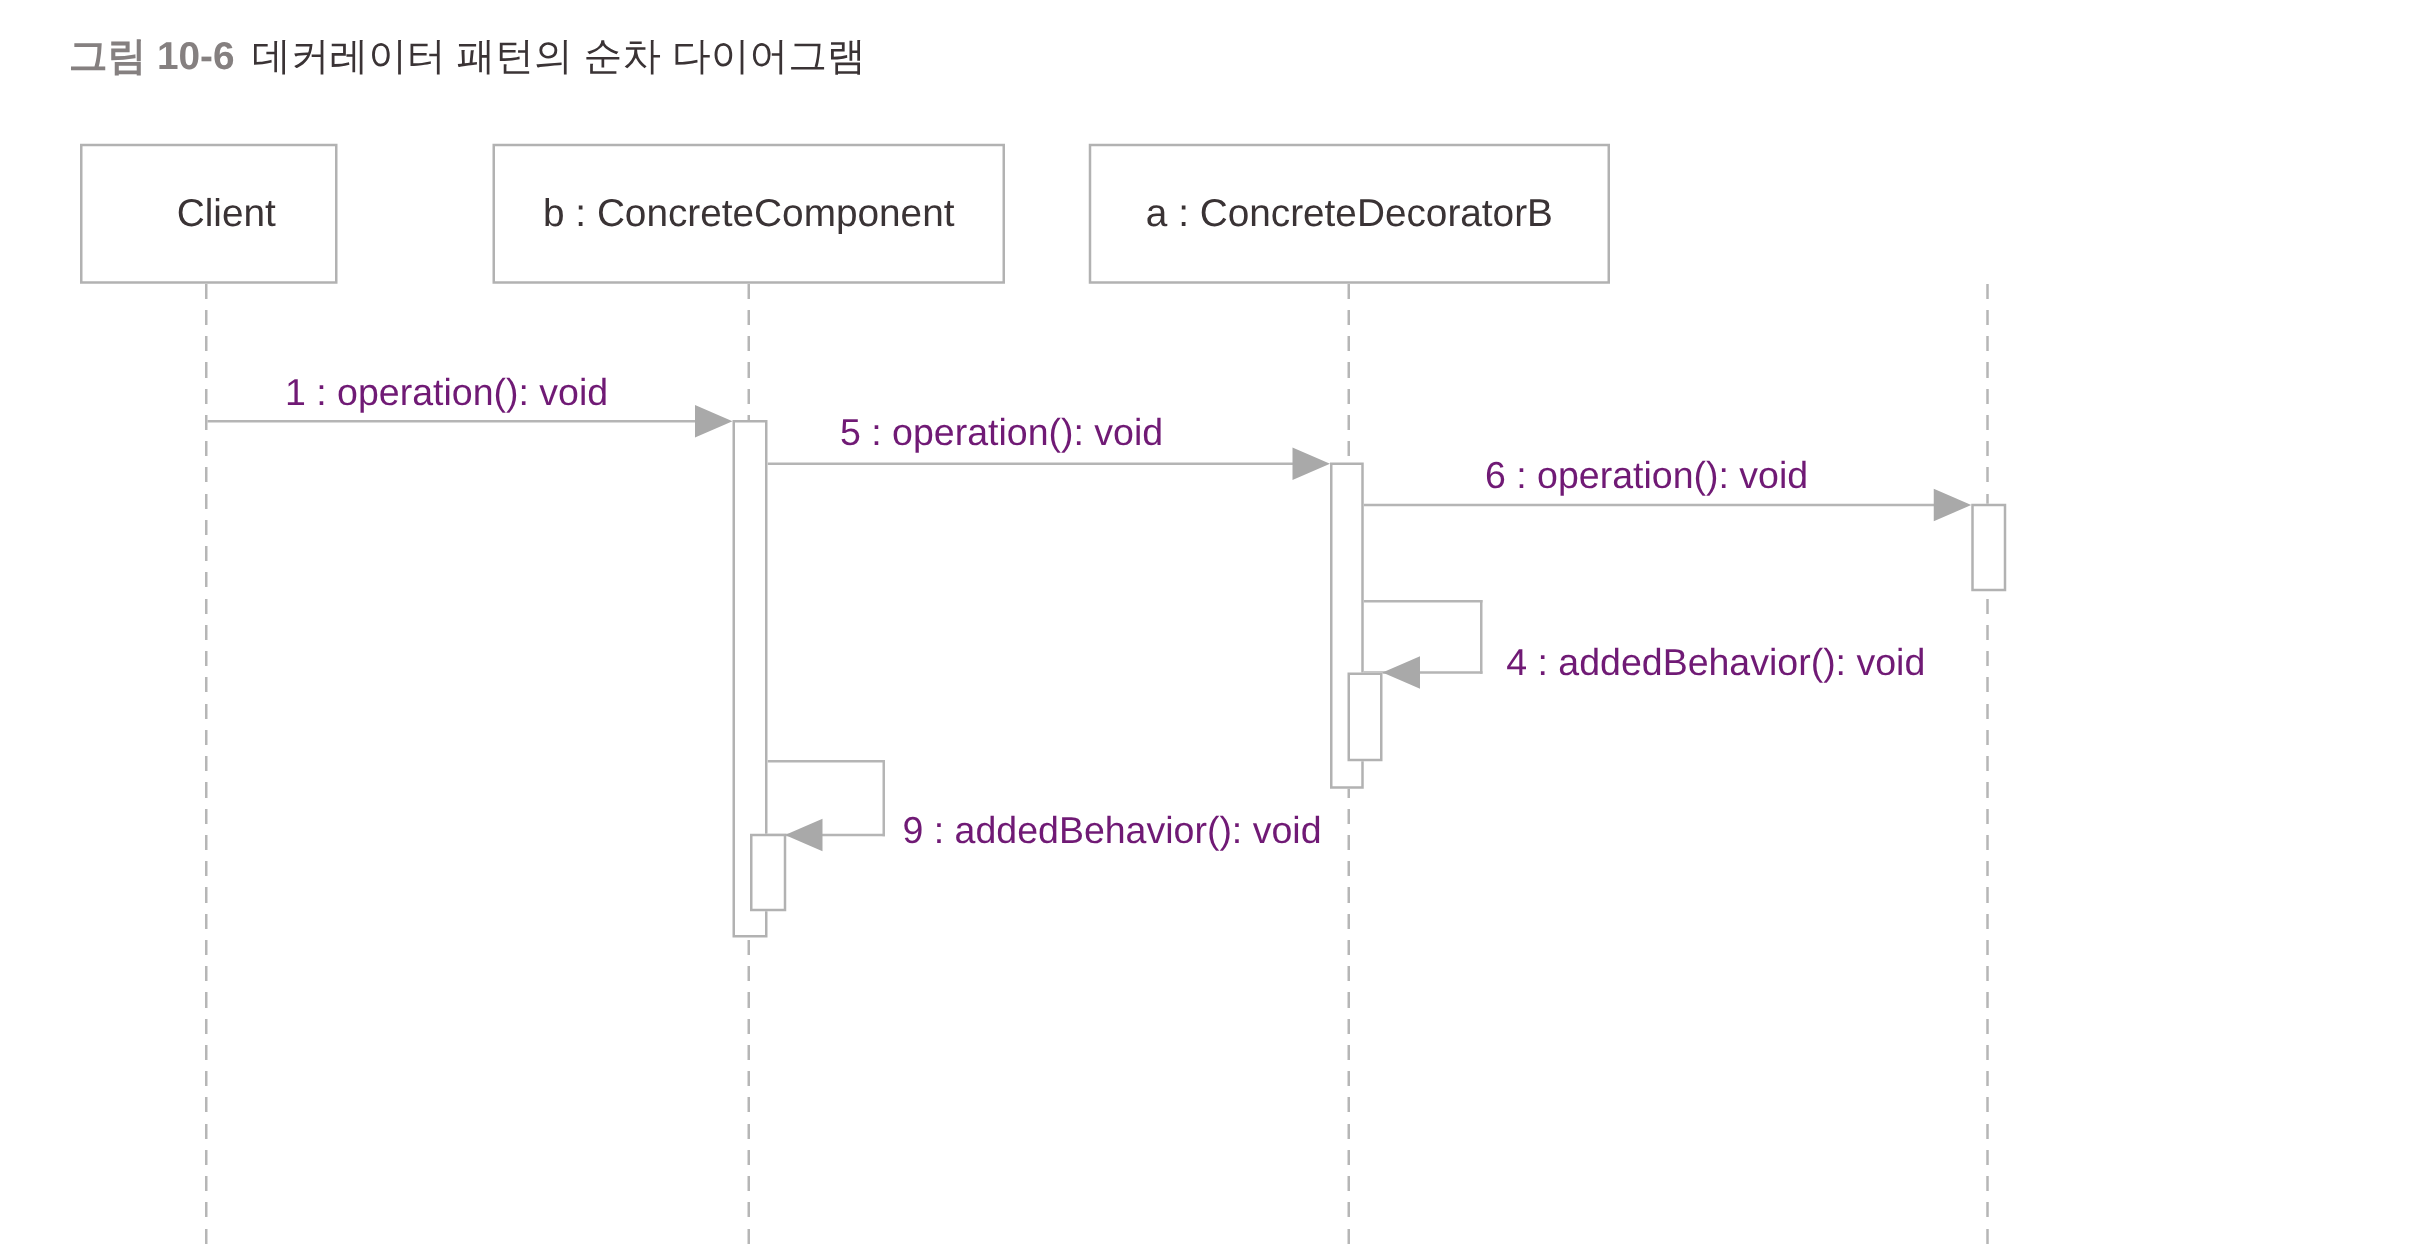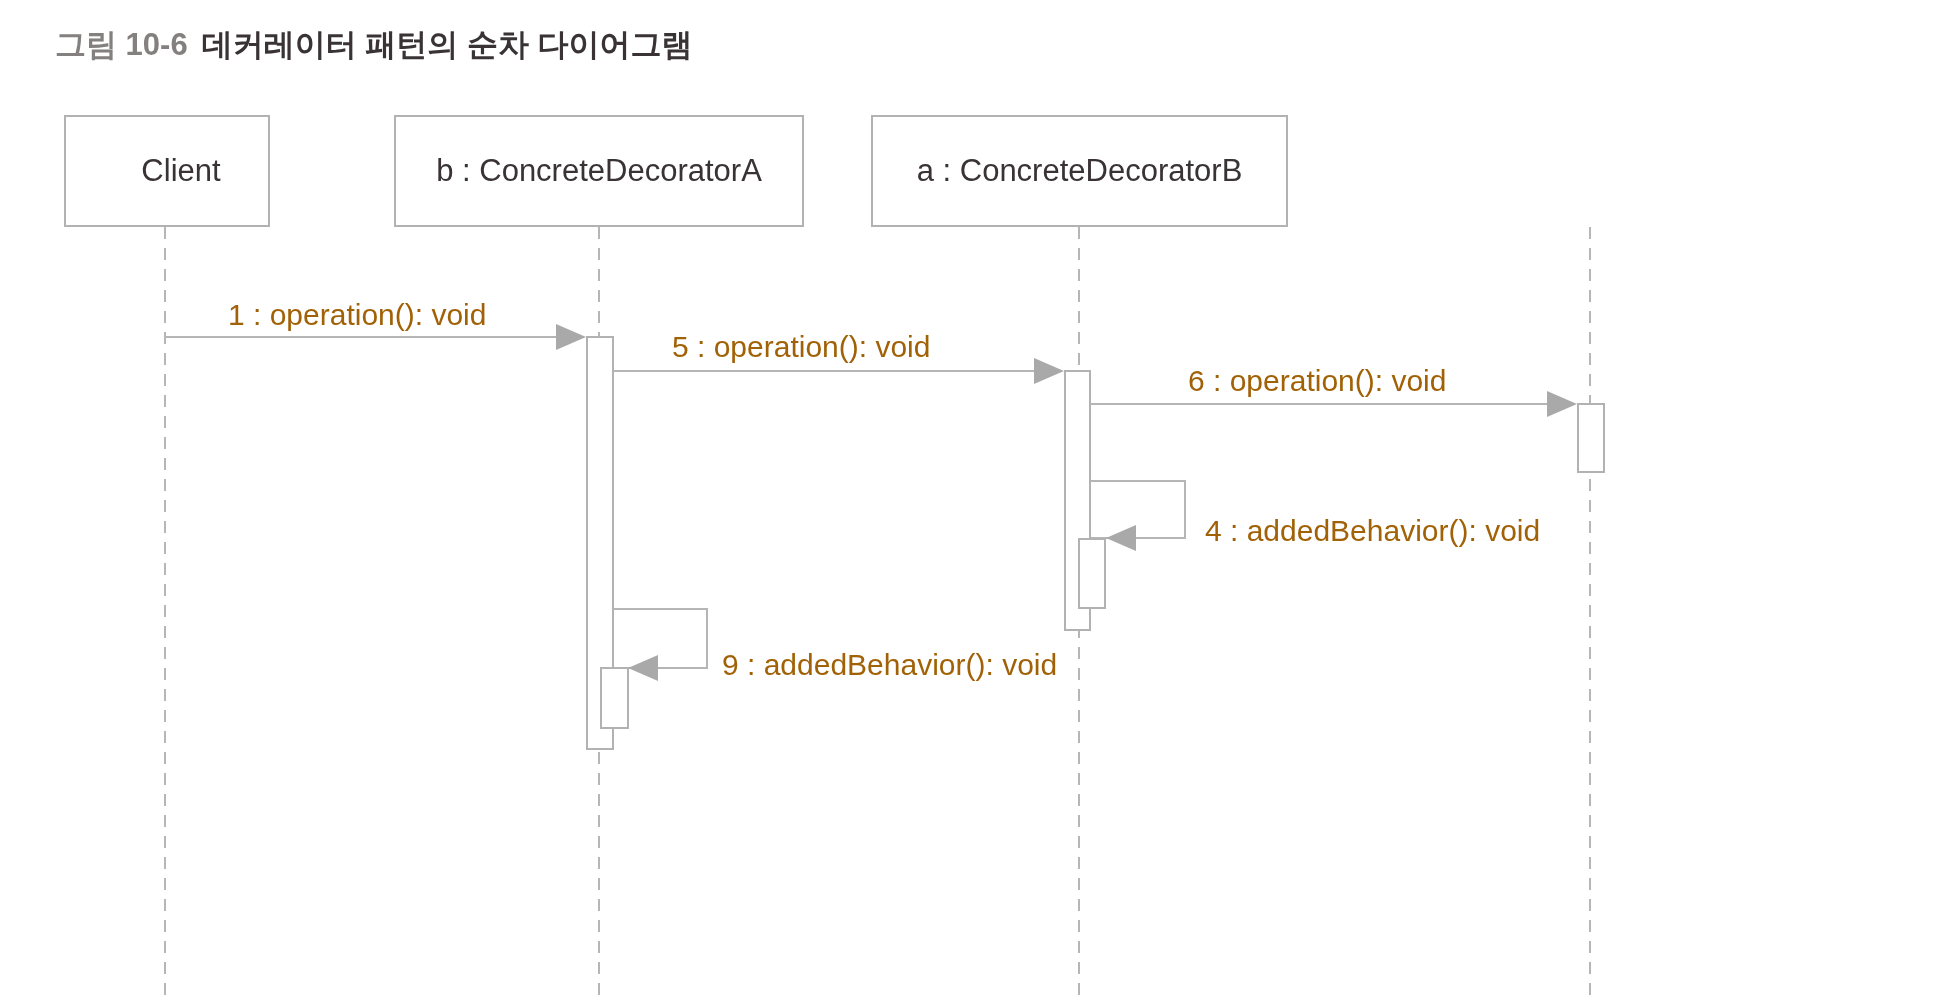--- a/index.html
+++ b/index.html
@@ -2,21 +2,21 @@
 <html><head>
 <meta charset="utf-8">
 <style>
   html,body{margin:0;padding:0;background:#ffffff;}
   .stage{
     position:relative;width:1944px;height:1000px;background:#ffffff;overflow:hidden;
     font-family:"Liberation Sans","DejaVu Sans",sans-serif;color:#3a3335;
   }
   .figure-title{position:absolute;left:55px;top:24px;font-size:31px;white-space:nowrap;}
   .figure-title .fig-label{font-weight:bold;color:#858080;margin-right:14px;}
-  .figure-title .fig-caption{font-weight:bold;color:#3a3335;}
+  .figure-title .fig-caption{font-weight:normal;color:#3a3335;}
 
   .head-box{
     position:absolute;top:115px;height:112px;box-sizing:border-box;
     border:2px solid #b2b2b2;background:#ffffff;
     display:flex;align-items:center;justify-content:center;
     font-size:31px;color:#3a3335;white-space:nowrap;z-index:2;
   }
   .lifeline{
     position:absolute;top:227px;bottom:0;width:2px;z-index:0;
     background-image:repeating-linear-gradient(to bottom,#b6b6b6 0px,#b6b6b6 12px,rgba(0,0,0,0) 12px,rgba(0,0,0,0) 21px);
@@ -34,21 +34,21 @@
   .arrow-left{
     position:absolute;width:0;height:0;z-index:4;
     border-top:13px solid transparent;border-bottom:13px solid transparent;
     border-right:30px solid #a9a9a9;
   }
   .self-loop{
     position:absolute;box-sizing:border-box;z-index:1;
     border:2px solid #b5b5b5;border-left:none;background:transparent;
   }
   .msg-label{
-    position:absolute;font-size:30px;color:#a16207;white-space:nowrap;
+    position:absolute;font-size:30px;color:#701a75;white-space:nowrap;
     line-height:36px;z-index:5;text-align:center;
   }
 </style>
 </head>
 <body>
 
 <div class="stage">
 
   <div class="figure-title">
     <span class="fig-label">그림 10-6</span><span class="fig-caption">데커레이터 패턴의 순차 다이어그램</span>
@@ -56,21 +56,21 @@
 
   <div class="lifeline" style="left:164px;"></div>
   <div class="lifeline" style="left:598px;"></div>
   <div class="lifeline" style="left:1078px;"></div>
   <div class="lifeline" style="left:1589px;"></div>
 
   <div class="head-box" style="left:64px;width:206px;padding-left:28px;">
     <span>Client</span>
   </div>
   <div class="head-box" style="left:394px;width:410px;">
-    <span>b : ConcreteDecoratorA</span>
+    <span>b : ConcreteComponent</span>
   </div>
   <div class="head-box" style="left:871px;width:417px;">
     <span>a : ConcreteDecoratorB</span>
   </div>
 
   <div class="self-loop" style="left:1091px;top:480px;width:95px;height:59px;"></div>
   <div class="self-loop" style="left:614px;top:608px;width:94px;height:61px;"></div>
 
   <div class="act-bar" style="left:586px;top:336px;width:28px;height:414px;"></div>
   <div class="act-bar" style="left:600px;top:667px;width:29px;height:62px;"></div>

